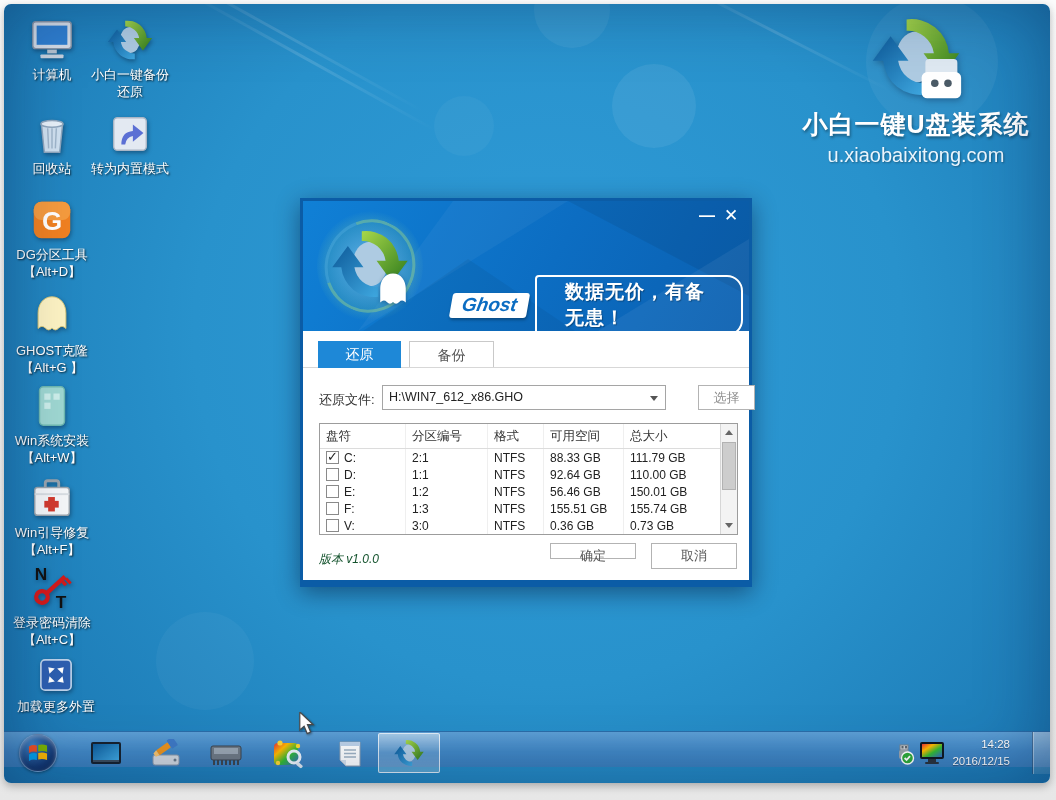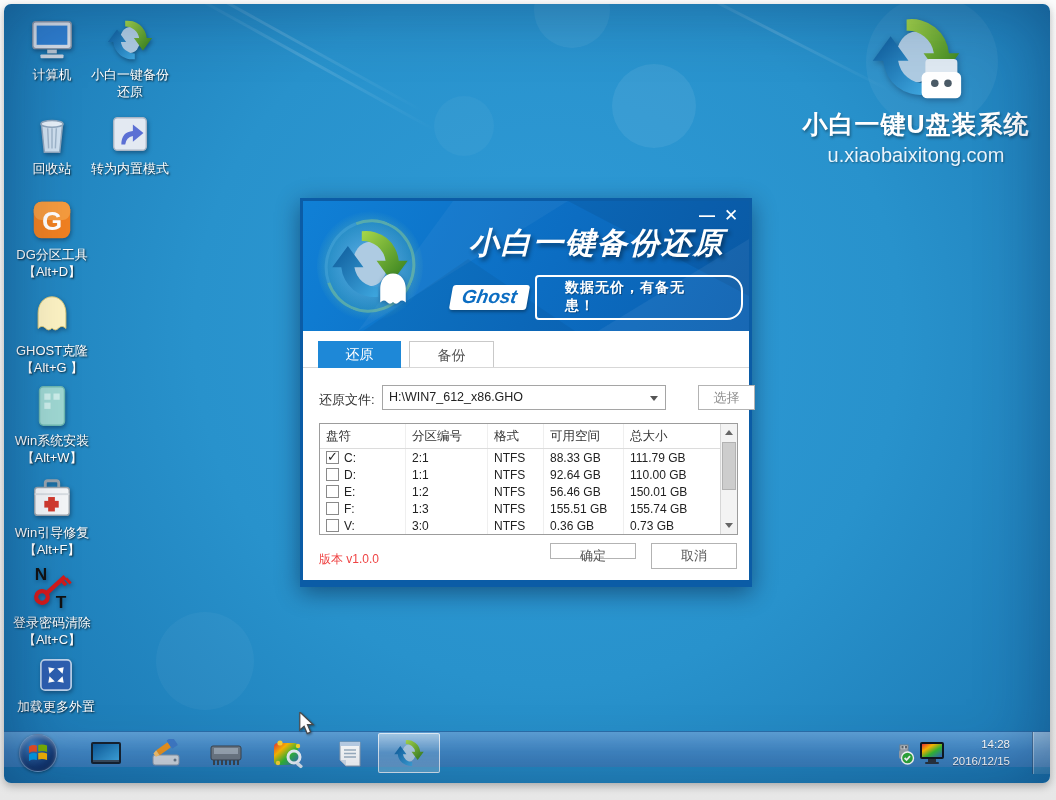--- a/index.html
+++ b/index.html
@@ -51,21 +51,21 @@
   .dlogo .ring{ position:absolute; inset:10px; border-radius:50%; border:3px solid rgba(150,210,140,.45); transform:rotate(25deg); border-left-color:rgba(80,170,220,.45); }
   .dlogo .arr{ position:absolute; left:14px; top:14px; width:82px; height:82px; }
   .dlogo .gho{ position:absolute; left:56px; top:60px; width:44px; height:44px; color:#fff; filter:drop-shadow(0 1px 2px rgba(0,40,90,.4)); }
   .dtitle{ position:absolute; left:148px; top:22px; width:292px; text-align:center;
     color:#fff; font-size:30px; font-weight:bold; font-style:italic; letter-spacing:2px;
     text-shadow:2px 3px 4px rgba(0,0,0,.45); }
   .badgerow{ position:absolute; left:148px; top:74px; width:292px; display:flex; justify-content:center; align-items:center; gap:7px; }
   .gbadge{ background:#fff; color:#0c6dc2; font-weight:bold; font-style:italic; font-size:19px;
     padding:1px 11px 2px; transform:skewX(-10deg); border-radius:3px; box-shadow:1px 2px 3px rgba(0,0,0,.3); }
   .slogan{ border:2px solid #fff; border-radius:4px 16px 16px 4px; color:#fff; font-weight:bold;
-    font-size:14px; letter-spacing:1px; padding:2px 28px 3px; text-shadow:1px 1px 1px rgba(0,0,0,.3); }
+    font-size:19px; letter-spacing:1px; padding:2px 28px 3px; text-shadow:1px 1px 1px rgba(0,0,0,.3); }
   .winctl{ position:absolute; top:5px; width:20px; height:20px; color:#fff; font-size:16px;
     text-align:center; line-height:20px; cursor:pointer; }
   .winctl.min{ right:32px; font-weight:bold; }
   .winctl.cls{ right:8px; font-size:17px; }
   .tabsep{ position:absolute; left:0; top:166px; width:446px; height:1px; background:#d7d7d7; }
   .tab{ position:absolute; top:140px; height:27px; text-align:center; line-height:26px; font-size:14px; cursor:pointer; }
   .tab.active{ left:15px; width:83px; background:#1e88d7; color:#fff; }
   .tab.inactive{ left:106px; width:85px; background:#fff; color:#555; border:1px solid #c9c9c9; border-bottom:none; height:26px; }
   .filerow{ position:absolute; left:16px; top:184px; width:420px; height:26px; }
   .flabel{ position:absolute; left:0; top:6px; font-size:13px; color:#333; }
@@ -81,21 +81,21 @@
   .trow.head{ height:25px; font-size:12.5px; color:#333; border-bottom:1px solid #dcdcdc; }
   .tc{ height:100%; display:flex; align-items:center; padding-left:6px; border-right:1px solid #efefef; overflow:hidden; }
   .c1{ width:86px; } .c2{ width:82px; } .c3{ width:56px; } .c4{ width:80px; } .c5{ width:96px; border-right:none; }
   .cb{ width:13px; height:13px; border:1px solid #8a8a8a; background:#fff; margin-right:5px; position:relative; flex:0 0 13px; cursor:pointer; }
   .cb.checked::after{ content:"✓"; position:absolute; left:0px; top:-3px; font-size:13px; font-weight:bold; color:#222; }
   .vscroll{ position:absolute; right:0; top:0; width:17px; height:110px; background:#f3f3f3; border-left:1px solid #d6d6d6; cursor:pointer; }
   .sarrow{ position:absolute; left:4px; width:0; height:0; border-left:4px solid transparent; border-right:4px solid transparent; }
   .sarrow.up{ top:6px; border-bottom:5px solid #666; }
   .sarrow.dn{ bottom:6px; border-top:5px solid #666; }
   .sthumb{ position:absolute; left:1px; top:18px; width:14px; height:48px; background:#cdcdcd; border:1px solid #b2b2b2; }
-  .version{ position:absolute; left:16px; top:350px; font-size:12px; color:#ef4444; }
+  .version{ position:absolute; left:16px; top:350px; font-size:12px; color:#14532d;font-style:italic; }
   .okbtn{ position:absolute; left:247px; top:342px; width:86px; height:16px; line-height:24px;font-family:Liberation Serif, serif; }
   .cancelbtn{ position:absolute; left:348px; top:342px; width:86px; height:26px; line-height:24px; }
   
   .taskbar{ position:absolute; left:0; bottom:16px; width:1046px; height:36px;
     background:linear-gradient(#5d9fd4,#4187c4 55%,#3a7fbc); border-top:1px solid #2b6da8; }
   .orb{ position:absolute; left:15px; top:2px; width:38px; height:38px; border-radius:50%;
     background:radial-gradient(circle at 35% 28%, #3f85c9, #143a74 62%, #0a2450 100%);
     border:1px solid rgba(190,220,245,.5); box-shadow:inset 0 2px 4px rgba(255,255,255,.35), 0 1px 3px rgba(0,0,0,.4);
     display:flex; align-items:center; justify-content:center; cursor:pointer; }
   .tkicon{ position:absolute; top:6px; width:44px; height:32px; display:flex; align-items:center; justify-content:center; cursor:pointer; }
@@ -289,21 +289,20 @@
       <div class="dlogo">
         <div class="glow"></div>
           <div class="ring"></div>
         <svg class="arr" viewBox="0 0 100 100">
             <use href="#sync-arrows"></use>
           </svg>
         <svg class="gho" viewBox="0 0 100 100">
             <use href="#ghost-shape"></use>
           </svg>
       </div>
-      <div class="dtitle">小白一键备份还原</div>
       <div class="badgerow">
         <span class="gbadge">Ghost</span>
         <span class="slogan">数据无价，有备无患！</span>
       </div>
       <div class="winctl min">—</div>
       <div class="winctl cls">✕</div>
     </div>
 
     <div class="tabsep"></div>
     <div class="tab active">还原</div>

